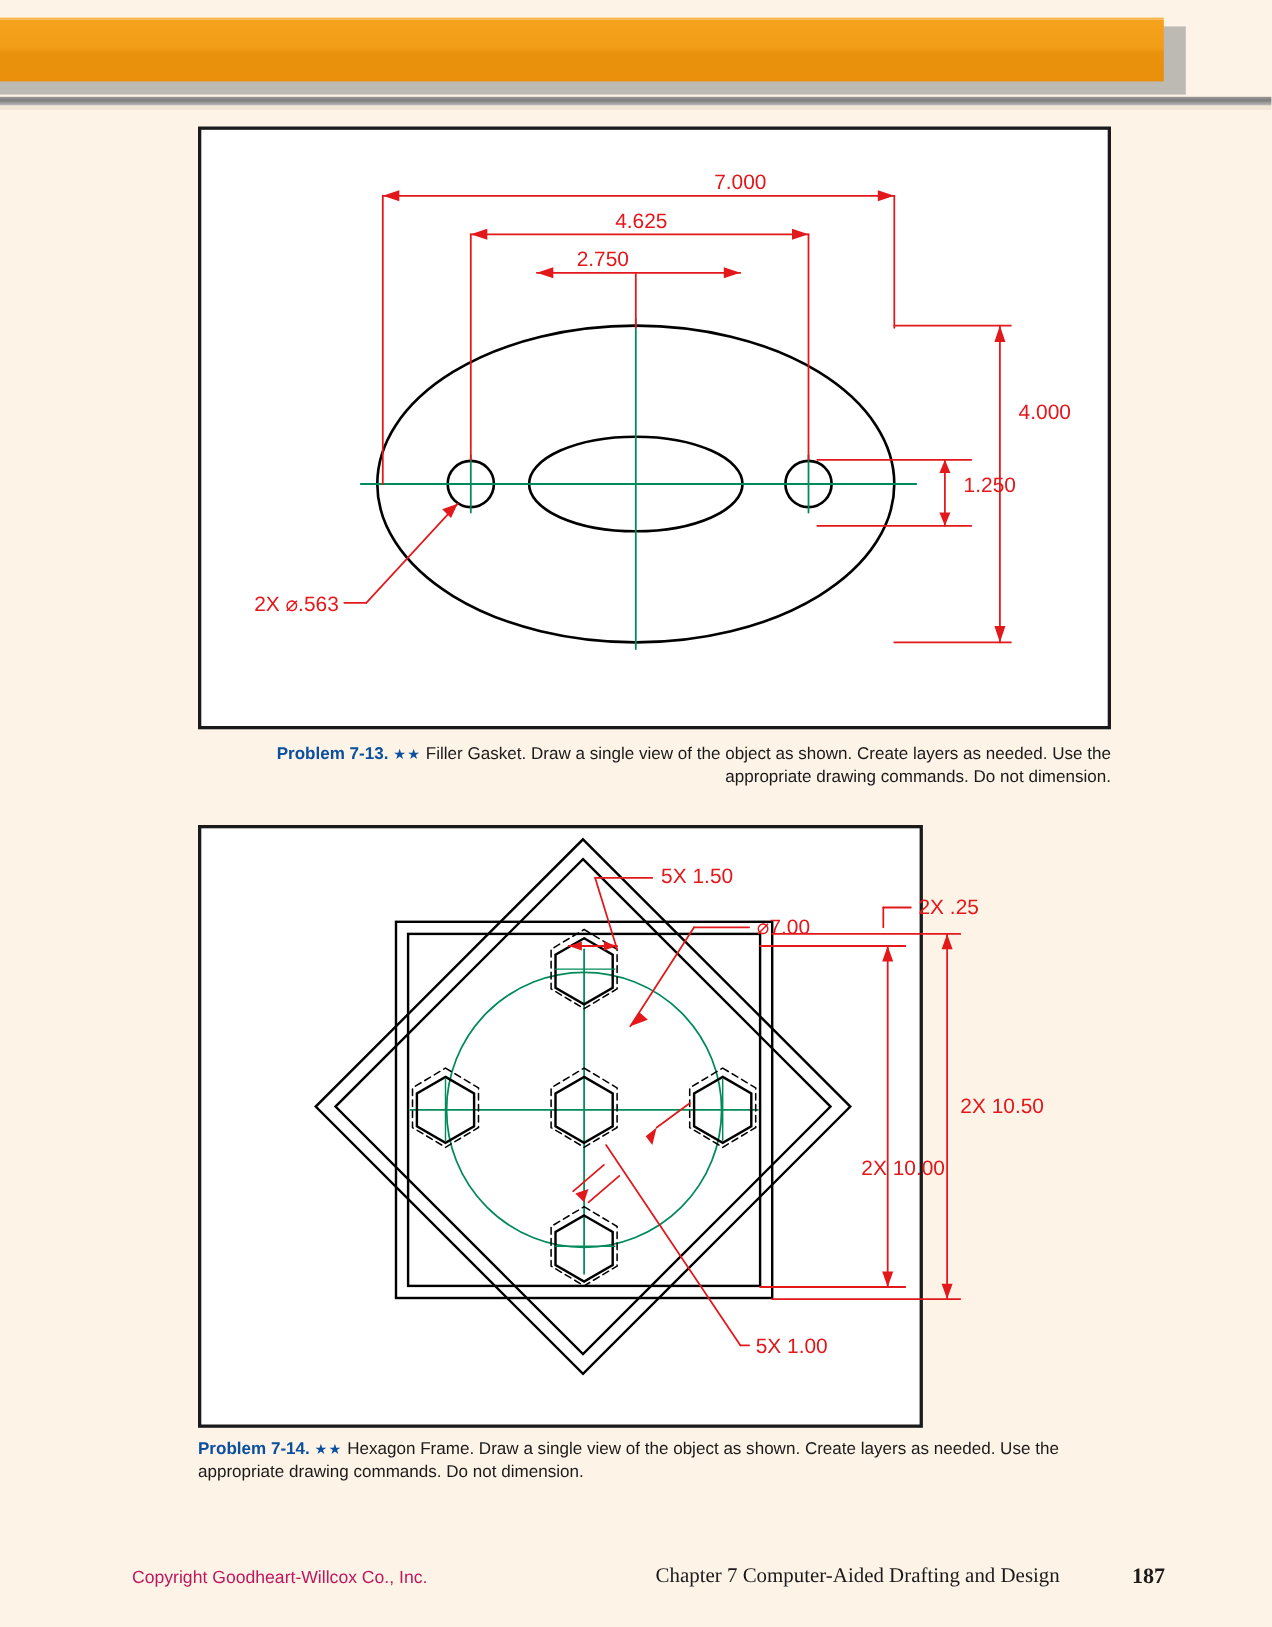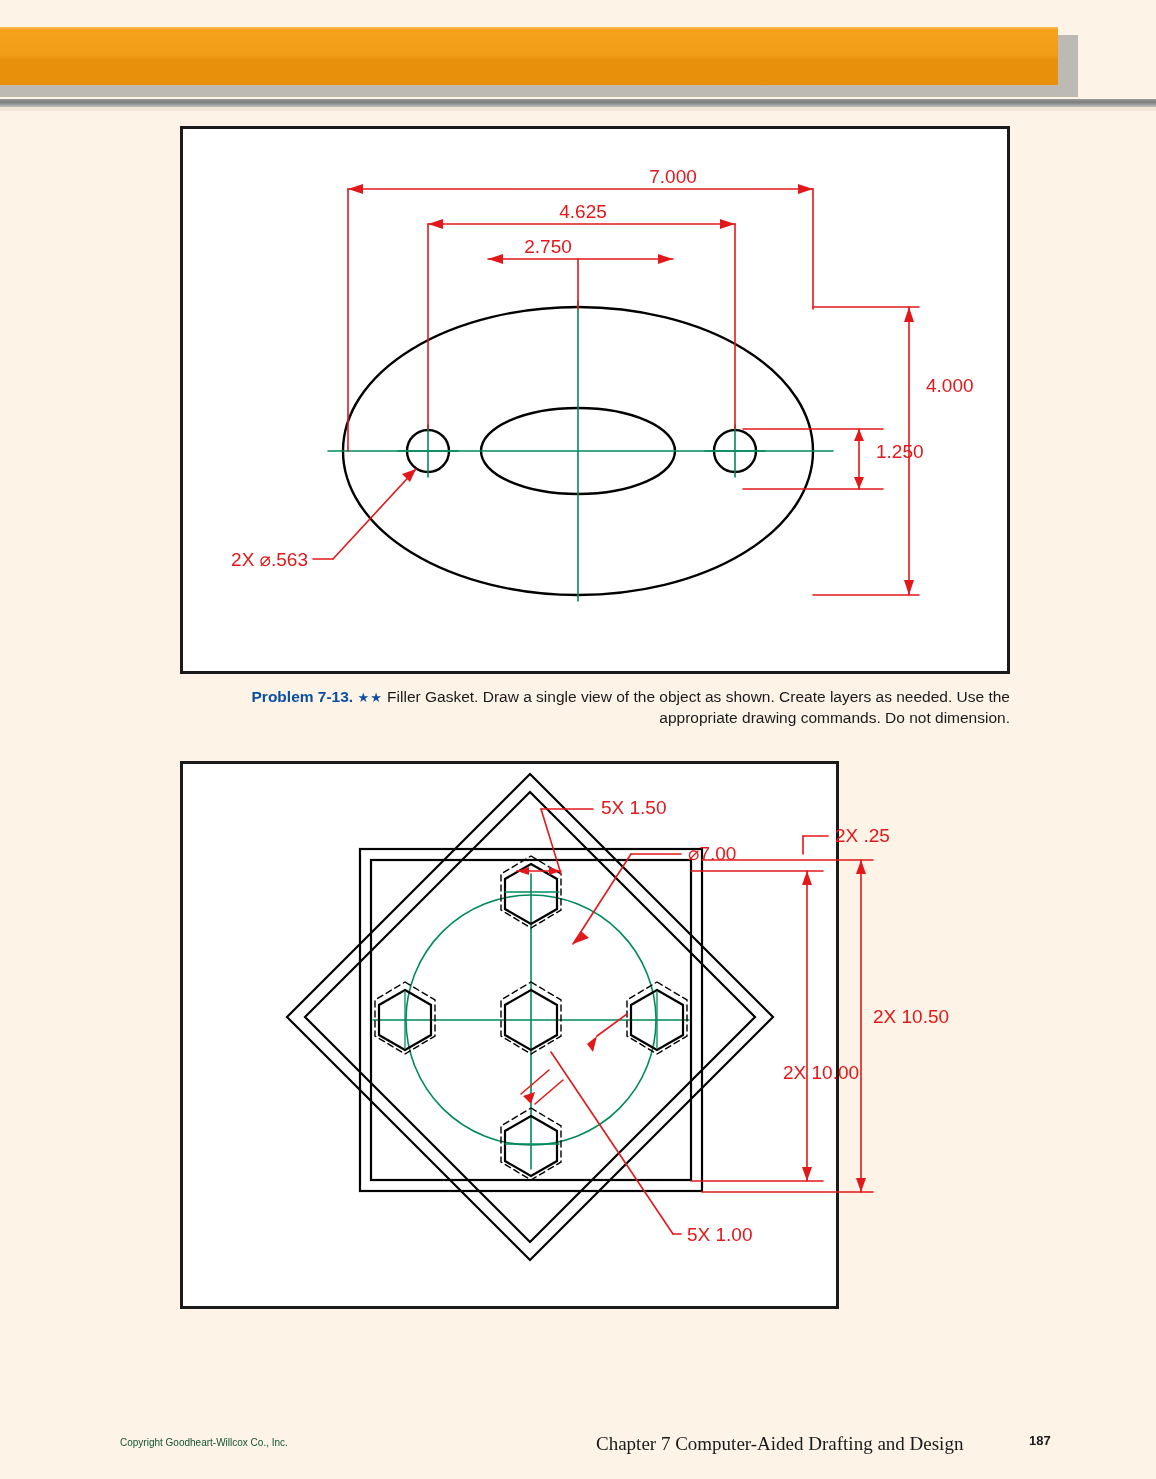--- a/index.html
+++ b/index.html
@@ -10,21 +10,20 @@
     width: 1156px;
     height: 1479px;
     background: #fdf3e7;
     font-family: "Liberation Sans", sans-serif;
     position: relative;
     overflow: hidden;
   }
   .page {
     position: absolute;
     inset: 0;
-    margin-top: 11px;
   }
   
   .header-band {
     position: absolute;
     left: 0;
     top: 0;
     width: 1156px;
     height: 100px;
   }
   .header-bar {
@@ -108,38 +107,39 @@
     position: absolute;
     left: 0;
     top: 1420px;
     width: 1156px;
     height: 40px;
   }
   .footer-copy {
     position: absolute;
     left: 120px;
     top: 6px;
-    font-size: 10px;
-    color: #14532d;
+    font-size: 16px;
+    color: #be185d;
   }
   .footer-chapter {
     position: absolute;
     left: 596px;
     top: 2px;
     font-family: Liberation Serif, serif;
     font-size: 19px;
     color: #1a1a1a;
   }
   .footer-page {
     position: absolute;
     left: 1029px;
     top: 2px;
-    font-size: 13px;
+    font-size: 20px;
     font-weight: bold;
     color: #1a1a1a;
+    font-family: Liberation Serif, serif;
   }
 
   svg { display: block; }
   .dim-text {
     font-family: "Liberation Sans", sans-serif;
     font-size: 19px;
     fill: #e2181b;
   }
 </style>
 </head>
@@ -311,20 +311,25 @@
         <text class="dim-text" x="418" y="50" text-anchor="start">5X 1.50</text>
         <text class="dim-text" x="505" y="96" text-anchor="start">⌀7.00</text>
         <text class="dim-text" x="652" y="78" text-anchor="start">2X .25</text>
         <text class="dim-text" x="690" y="259" text-anchor="start">2X 10.50</text>
         <text class="dim-text" x="600" y="315" text-anchor="start">2X 10.00</text>
         <text class="dim-text" x="504" y="477" text-anchor="start">5X 1.00</text>
       </g>
     </svg>
   </div>
 
+  <div class="caption" id="caption-2">
+    <span class="prob-label">Problem 7-14.</span>
+    <span class="stars">★★</span>
+    <span>Hexagon Frame. Draw a single view of the object as shown. Create layers as needed. Use the appropriate drawing commands. Do not dimension.</span>
+  </div>
 
   <div class="footer">
     <div class="footer-copy">Copyright Goodheart-Willcox Co., Inc.</div>
     <div class="footer-chapter">Chapter 7  Computer-Aided Drafting and Design</div>
     <div class="footer-page">187</div>
   </div>
 
 </div>
 
 </body></html>

